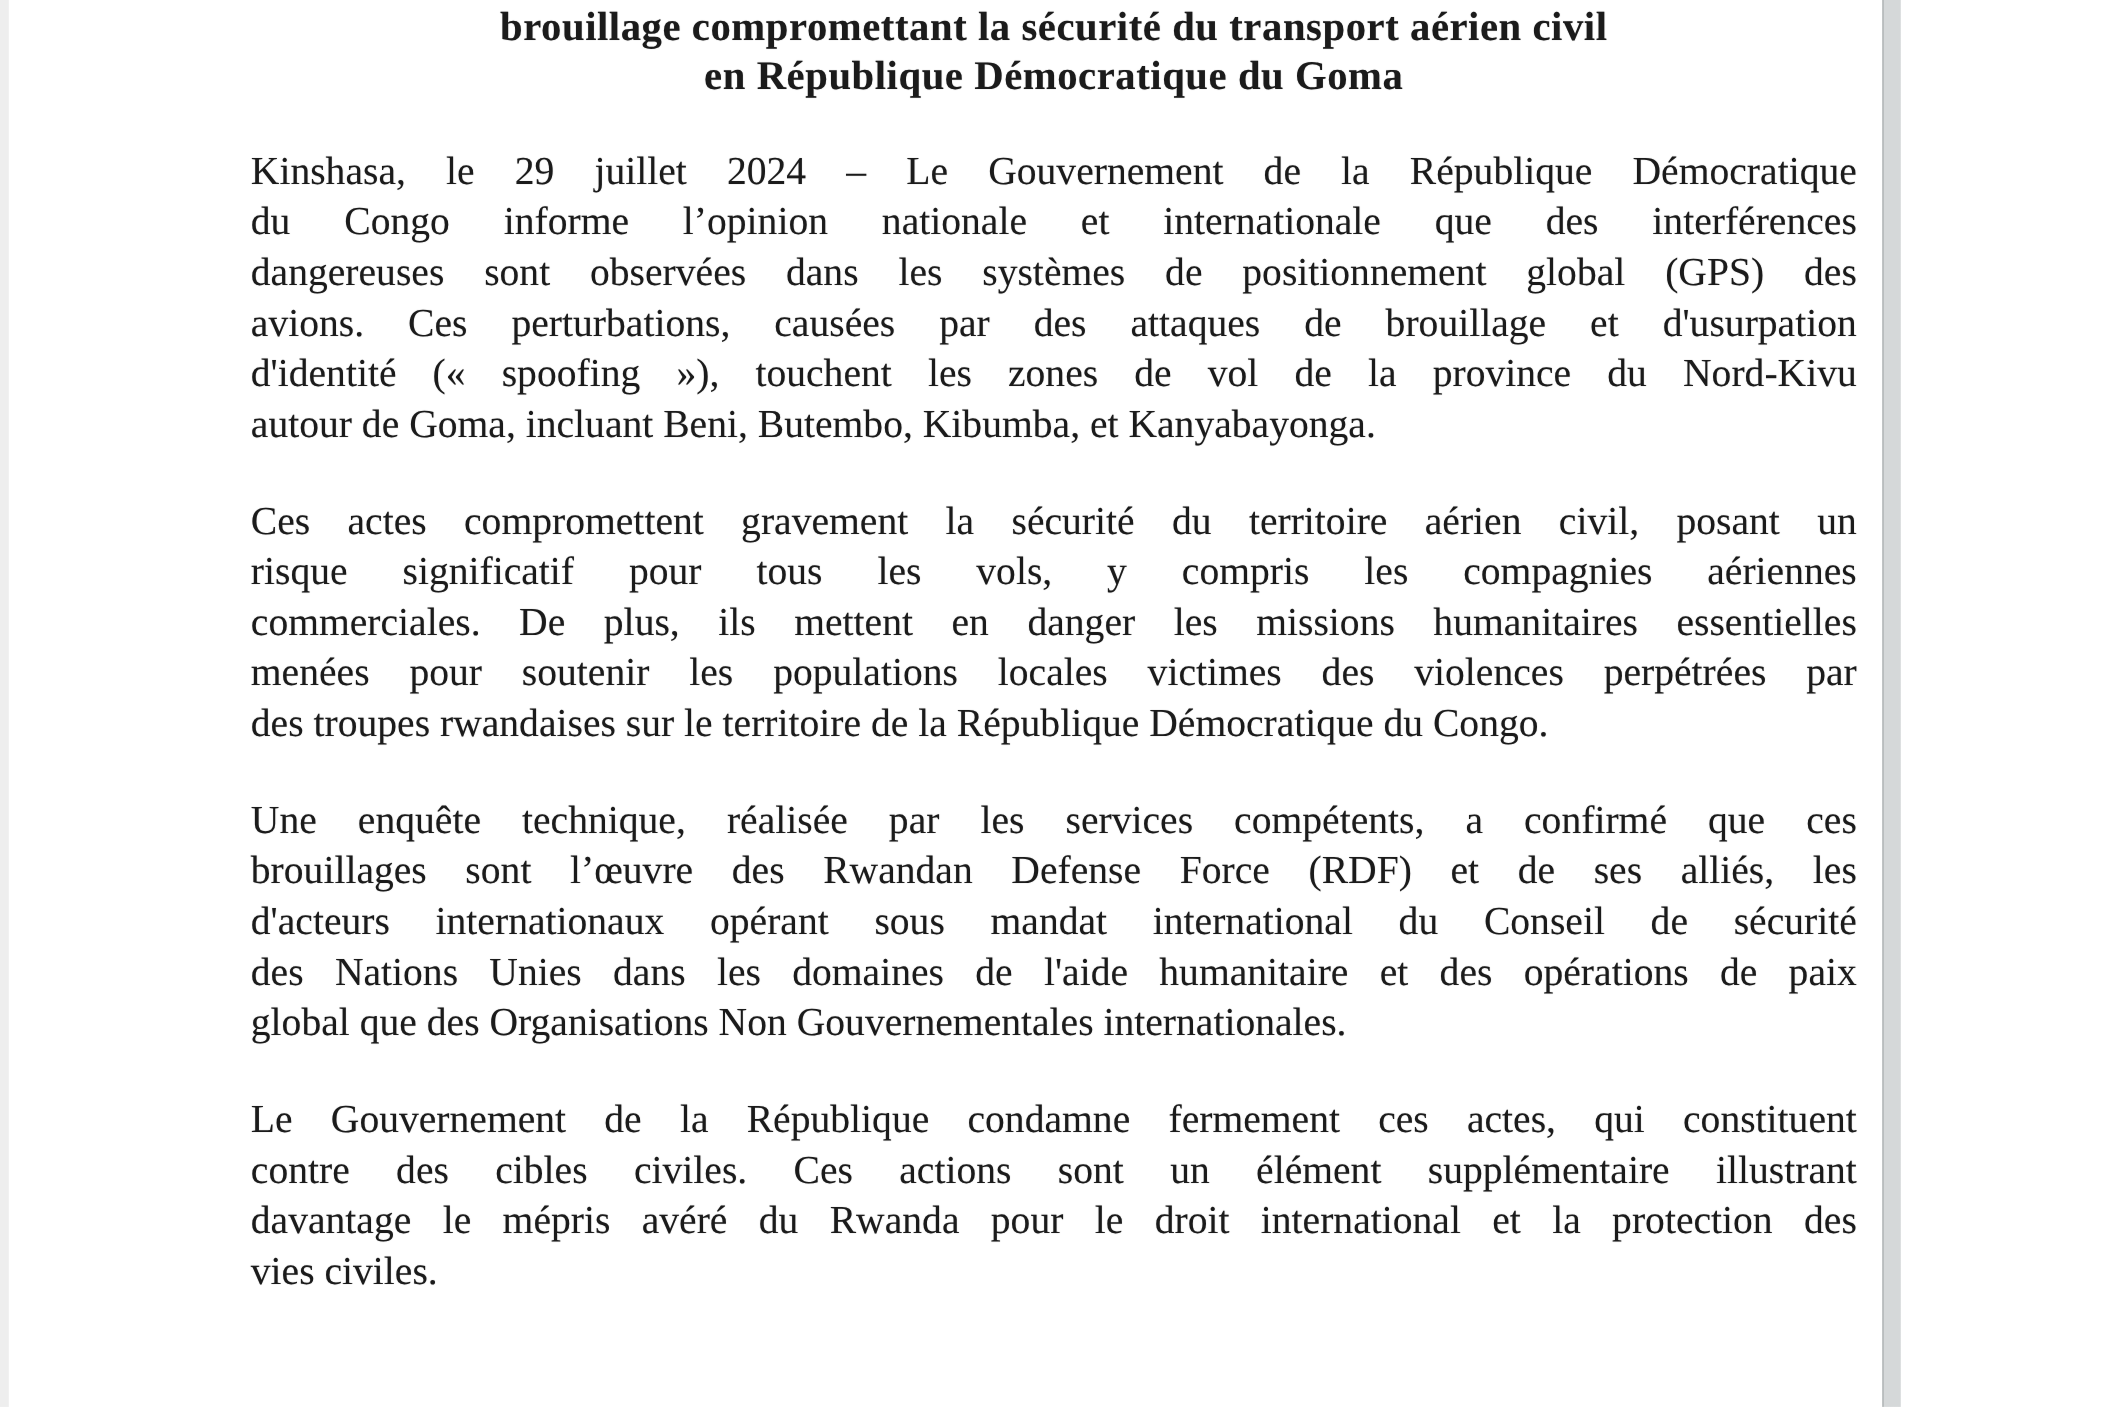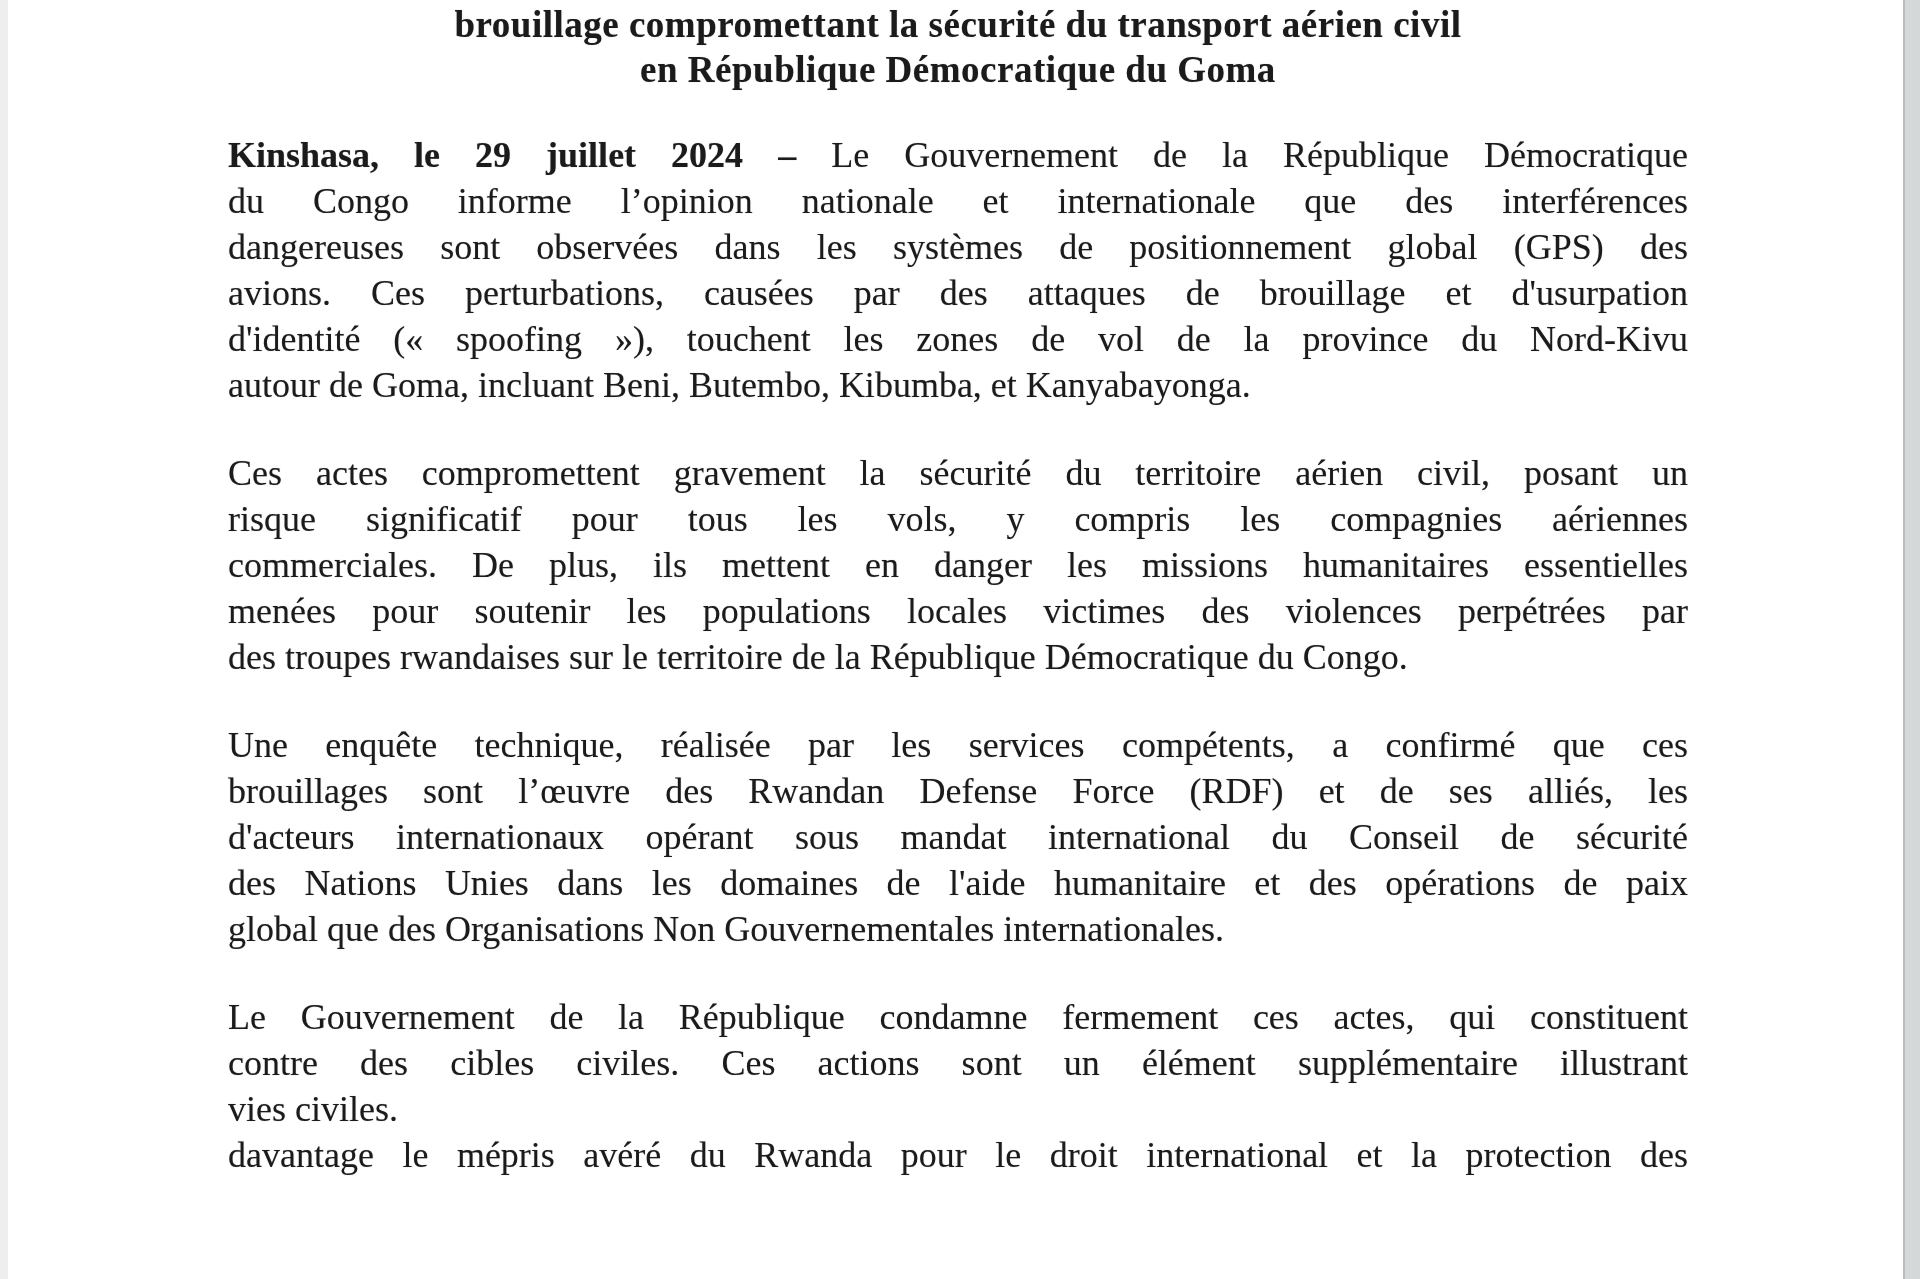--- a/index.html
+++ b/index.html
@@ -6,21 +6,21 @@
     margin: 0;
     padding: 0;
     width: 1920px;
     height: 1279px;
     overflow: hidden;
     background: #ffffff;
     font-family: "Liberation Serif", "DejaVu Serif", serif;
   }
   .page {
     position: relative;
-    width: 1920px;
+    width: 1728px;
     height: 1279px;
     background: #ffffff;
   }
   .edge-strip-left {
     position: absolute;
     left: 0; top: 0; bottom: 0;
     width: 8px;
     background: #eeeeee;
   }
   .edge-strip-right {
@@ -52,21 +52,21 @@
     font-size: 36px;
     line-height: 46px;
     text-align: justify;
     text-align-last: justify;
     white-space: normal;
   }
   .line.line-end {
     text-align-last: left;
   }
   .lead-bold {
-    font-weight: bold;
+    font-weight: normal;
   }
 </style>
 </head>
 <body>
 
 <div class="page">
   <div class="edge-strip-left"></div>
   <div class="edge-strip-right"></div>
 
   <div class="doc">
@@ -93,18 +93,18 @@
         <div class="paragraph">
           <div class="line">Une enquête technique, réalisée par les services compétents, a confirmé que ces</div>
           <div class="line">brouillages sont l’œuvre des Rwandan Defense Force (RDF) et de ses alliés, les</div>
           <div class="line">d'acteurs internationaux opérant sous mandat international du Conseil de sécurité</div>
           <div class="line">des Nations Unies dans les domaines de l'aide humanitaire et des opérations de paix</div>
           <div class="line line-end">global que des Organisations Non Gouvernementales internationales.</div>
         </div>
         <div class="paragraph">
           <div class="line">Le Gouvernement de la République condamne fermement ces actes, qui constituent</div>
           <div class="line">contre des cibles civiles. Ces actions sont un élément supplémentaire illustrant</div>
+          <div class="line">davantage le mépris avéré du Rwanda pour le droit international et la protection des</div>
           <div class="line line-end">vies civiles.</div>
-          <div class="line">davantage le mépris avéré du Rwanda pour le droit international et la protection des</div>
         </div>
       </div>
   </div>
 </div>
 
 </body></html>

